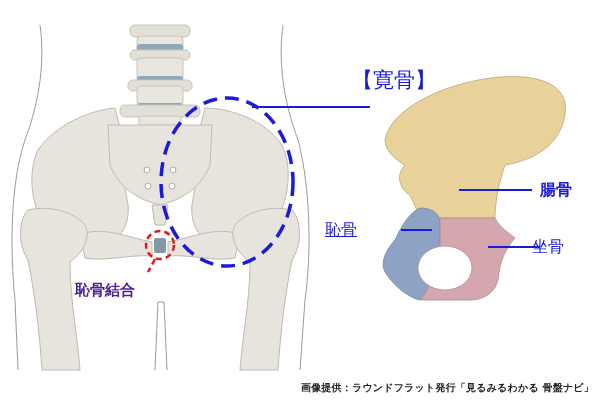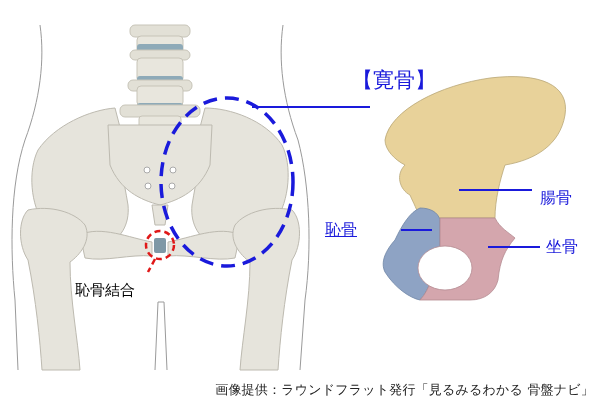--- a/index.html
+++ b/index.html
@@ -1,22 +1,22 @@
 <!DOCTYPE html>
 <html><head>
 <meta charset="utf-8">
 <style>
   html, body { margin: 0; padding: 0; background: #ffffff; }
   body { width: 600px; height: 400px; position: relative; overflow: hidden;
          font-family: "DejaVu Sans", "Liberation Sans", sans-serif; }
   .canvas { position: absolute; left: 0; top: 0; width: 600px; height: 400px; }
   .label { position: absolute; white-space: nowrap; font-weight: normal; }
   .lbl-blue { color: #1a1adb; font-size: 16px; }
-  .lbl-red { color: #000000; font-size: 15px; font-weight: normal; }
-  .credit { position: absolute; right: 6px; top: 381px; font-size: 13px; color: #222; letter-spacing: 0.2px; }
+  .lbl-red { color: #4c1d95; font-size: 15px; font-weight: bold; }
+  .credit { position: absolute; right: 6px; top: 381px; font-size: 10px; color: #222; letter-spacing: 0.2px; font-weight: bold; }
 </style>
 </head>
 <body>
 
 <svg class="canvas" viewBox="0 0 600 400" xmlns="http://www.w3.org/2000/svg">
 
   <g fill="none" stroke="#9a9a9a" stroke-width="1">
     <path d="M40 25 C45 60 40 100 25 140 C10 185 10 250 15 300 L18 370"></path>
     <path d="M283 25 C278 60 283 100 298 140 C310 185 312 250 305 300 L300 370"></path>
     <path d="M155 370 L158 302 L164 302 L167 370"></path>
@@ -78,17 +78,17 @@
     <ellipse cx="445" cy="268" rx="27" ry="22" fill="#ffffff" stroke="#b48a90"></ellipse>
   </g>
   <g stroke="#1a1adb" stroke-width="2">
     <line x1="459" y1="190" x2="532" y2="190"></line>
     <line x1="401" y1="230" x2="432" y2="230"></line>
     <line x1="488" y1="247" x2="540" y2="247"></line>
   </g>
 </svg>
 
 <div class="label lbl-blue" style="left:352px; top:66px; font-size:21px;">【寛骨】</div>
-<div class="label lbl-blue" style="left:540px; top:188px;">腸骨</div>
+<div class="label lbl-blue" style="left:540px; top:180px;font-weight:bold;">腸骨</div>
 <div class="label lbl-blue" style="left:325px; top:220px;text-decoration:underline;">恥骨</div>
-<div class="label lbl-blue" style="left:546px; top:237px;">坐骨</div>
+<div class="label lbl-blue" style="left:532px; top:237px;">坐骨</div>
 <div class="label lbl-red" style="left:75px; top:281px;">恥骨結合</div>
 <div class="credit">画像提供：ラウンドフラット発行「見るみるわかる 骨盤ナビ」</div>
 
 </body></html>

